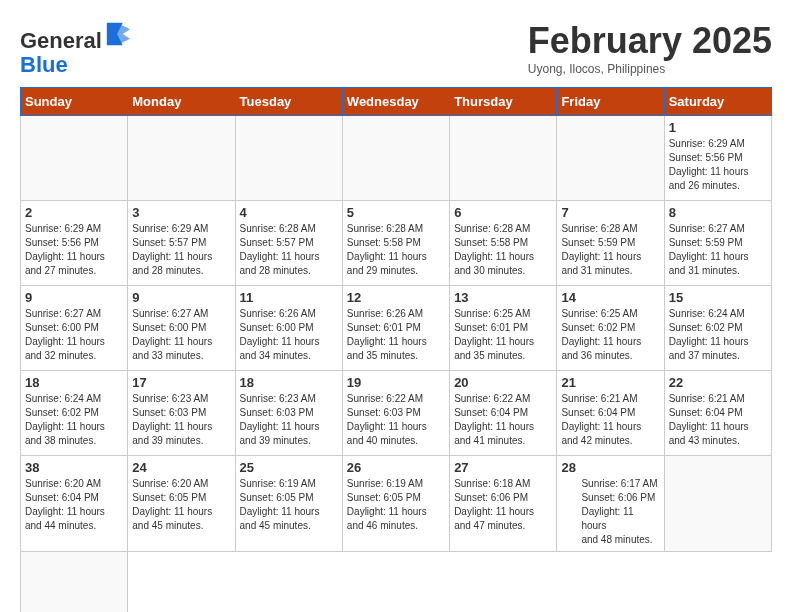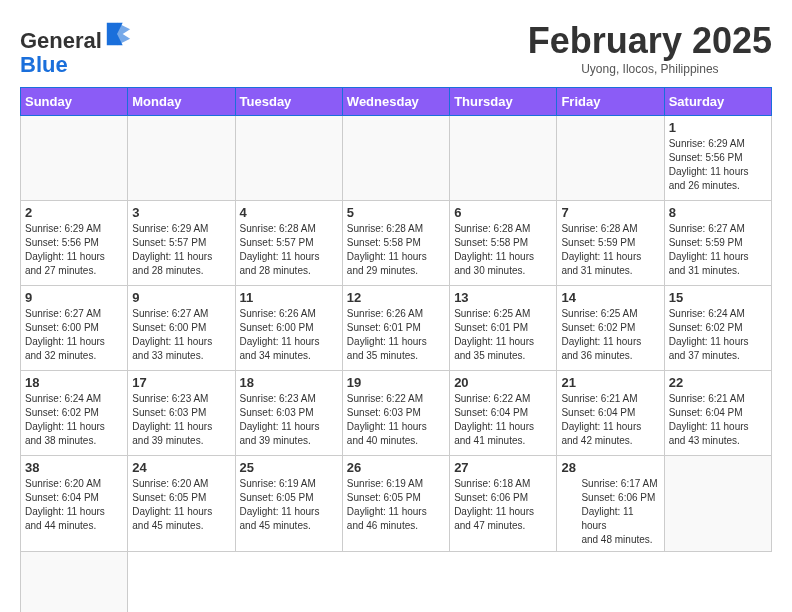--- a/index.html
+++ b/index.html
@@ -25,38 +25,38 @@
       line-height: 1.1;
     }
     .logo-general { color: #333; }
     .logo-blue { color: #1a6fdb; }
     .logo-icon {
       width: 28px;
       height: 28px;
       margin-left: 2px;
     }
     .title-area {
-      text-align: center;
+      text-align: left;
     }
     .main-title {
       font-size: 36px;
       font-weight: bold;
       color: #333;
     }
     .subtitle {
       font-size: 12px;
       color: #555;
     }
     .calendar {
       width: 100%;
       border-collapse: collapse;
       font-size: 11px;
     }
     .calendar th {
-      background: #8b5cf6;
+      background: #c2410c;
       color: #fff;
       padding: 6px 4px;
       text-align: left;
       font-size: 13px;
       font-weight: bold;
       border: 1px solid #1a6fdb;
     }
     .calendar td {
       border: 1px solid #ccc;
       vertical-align: top;

